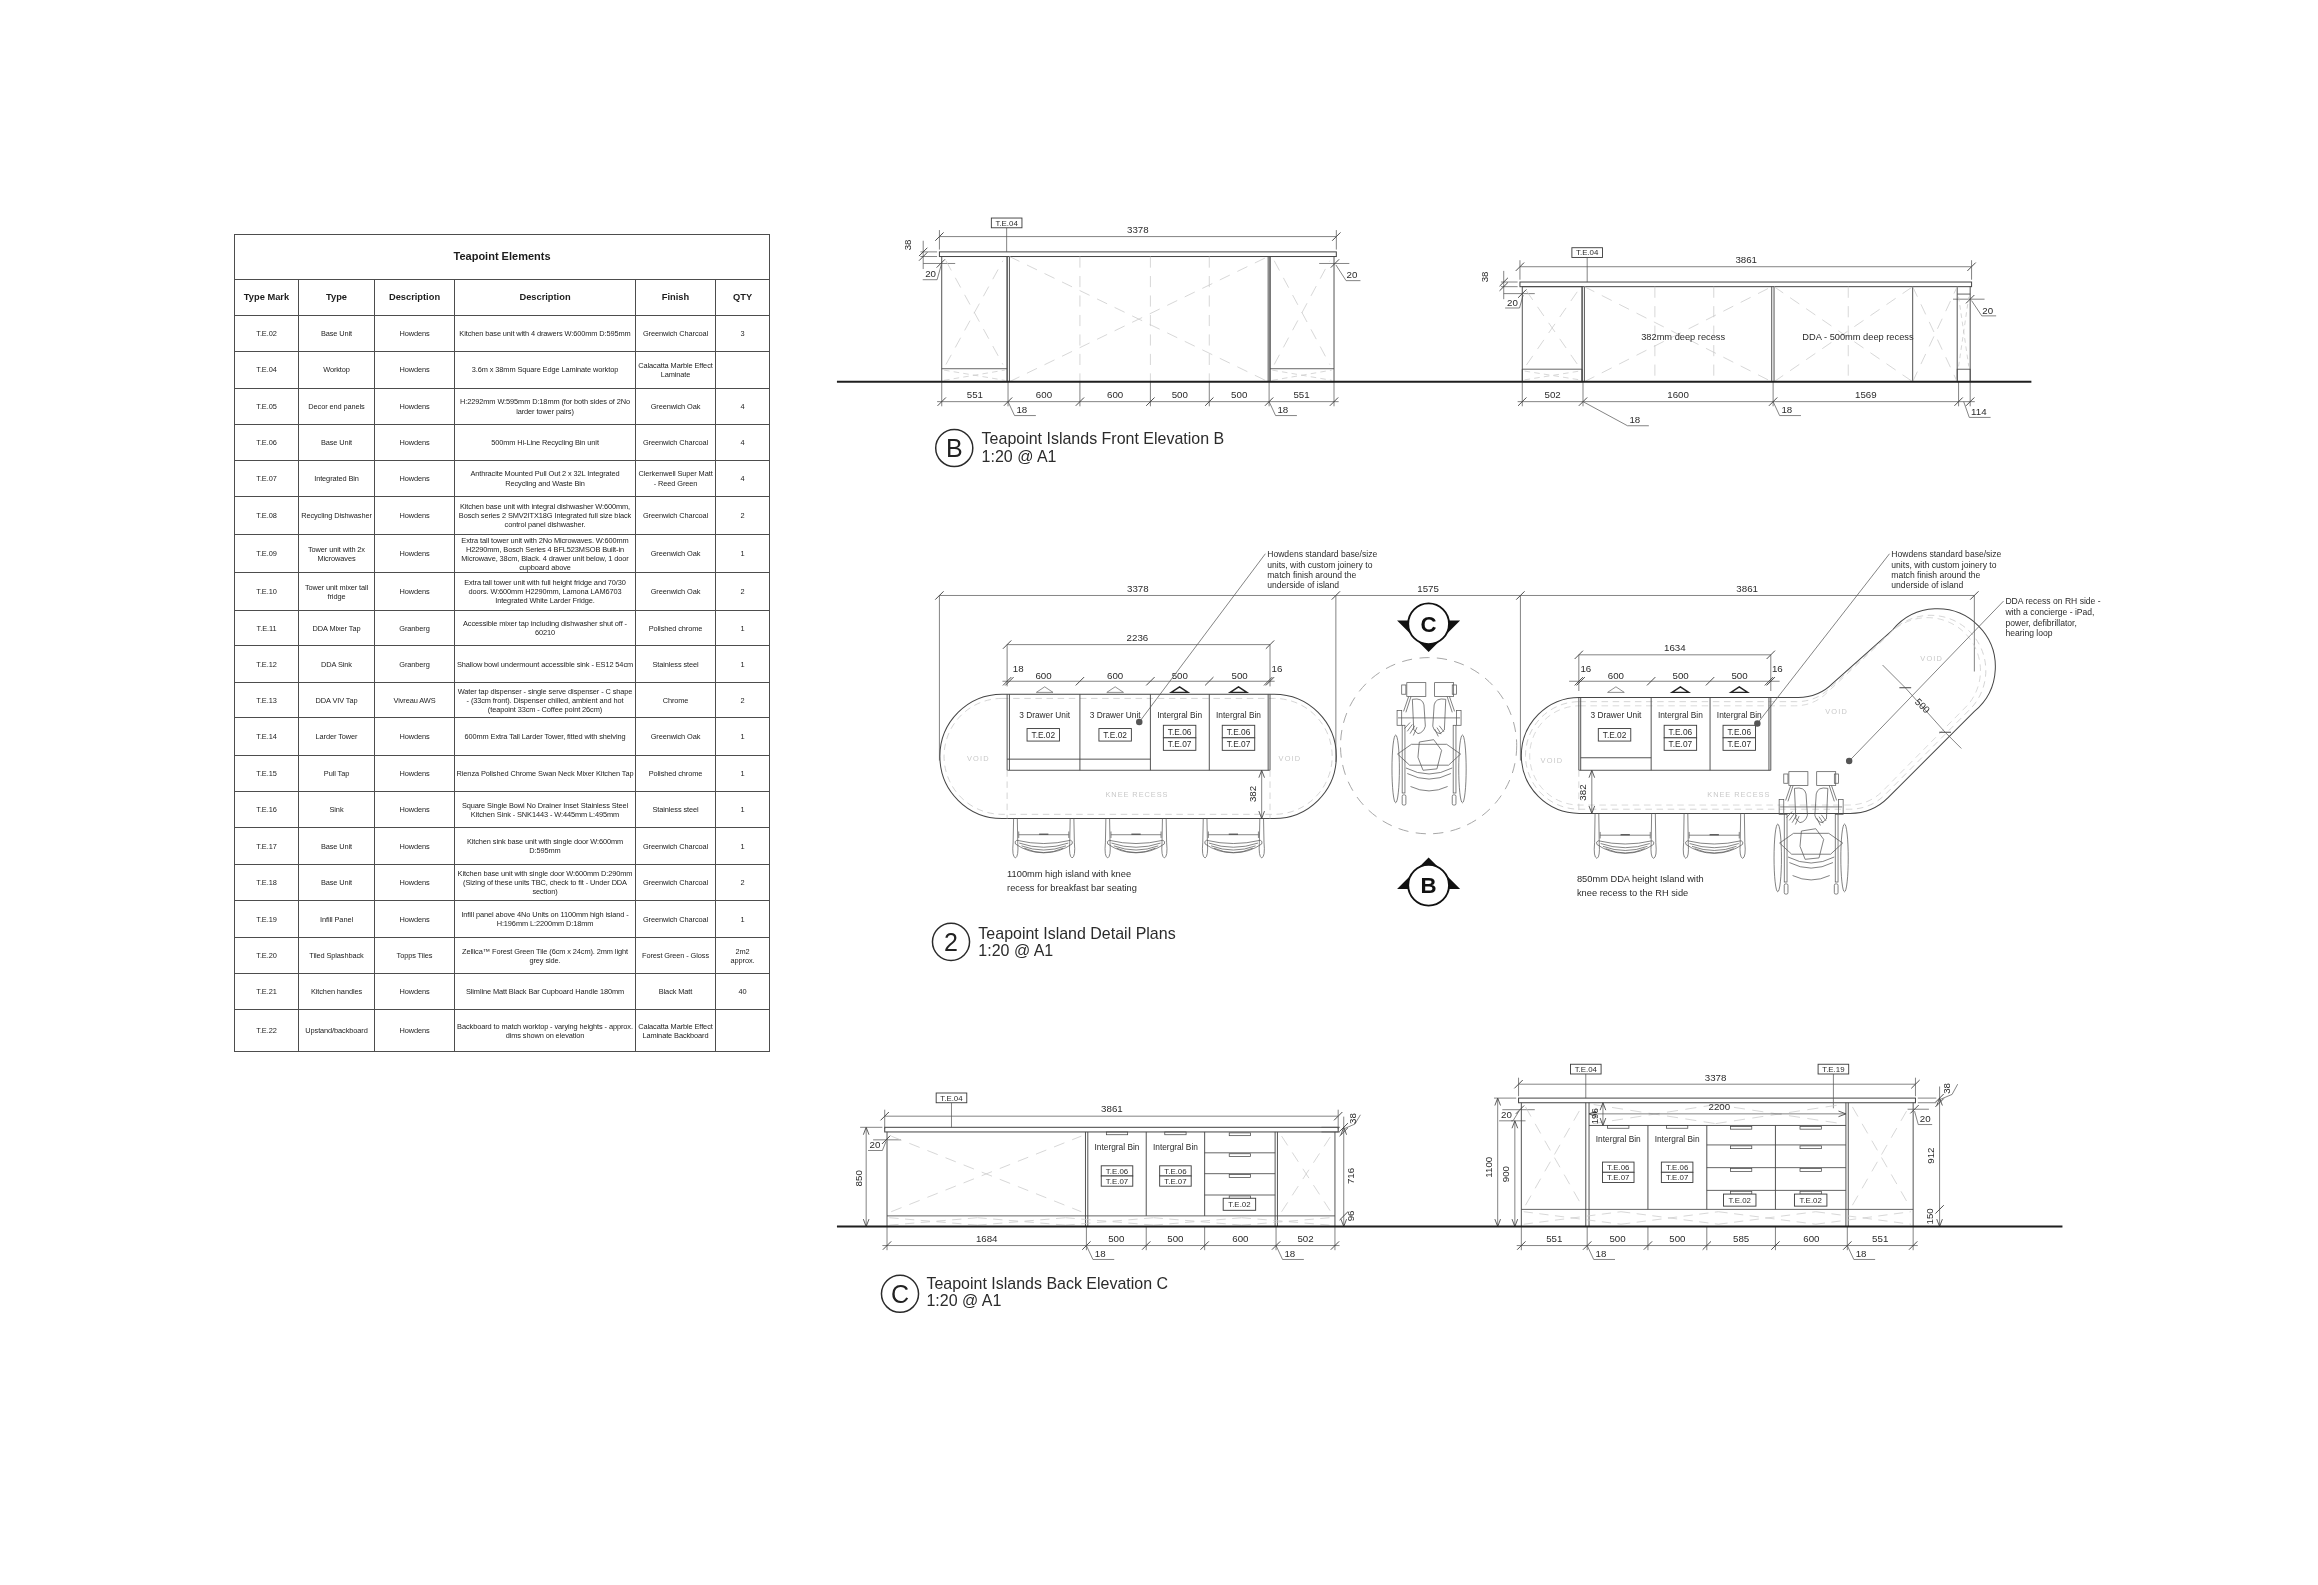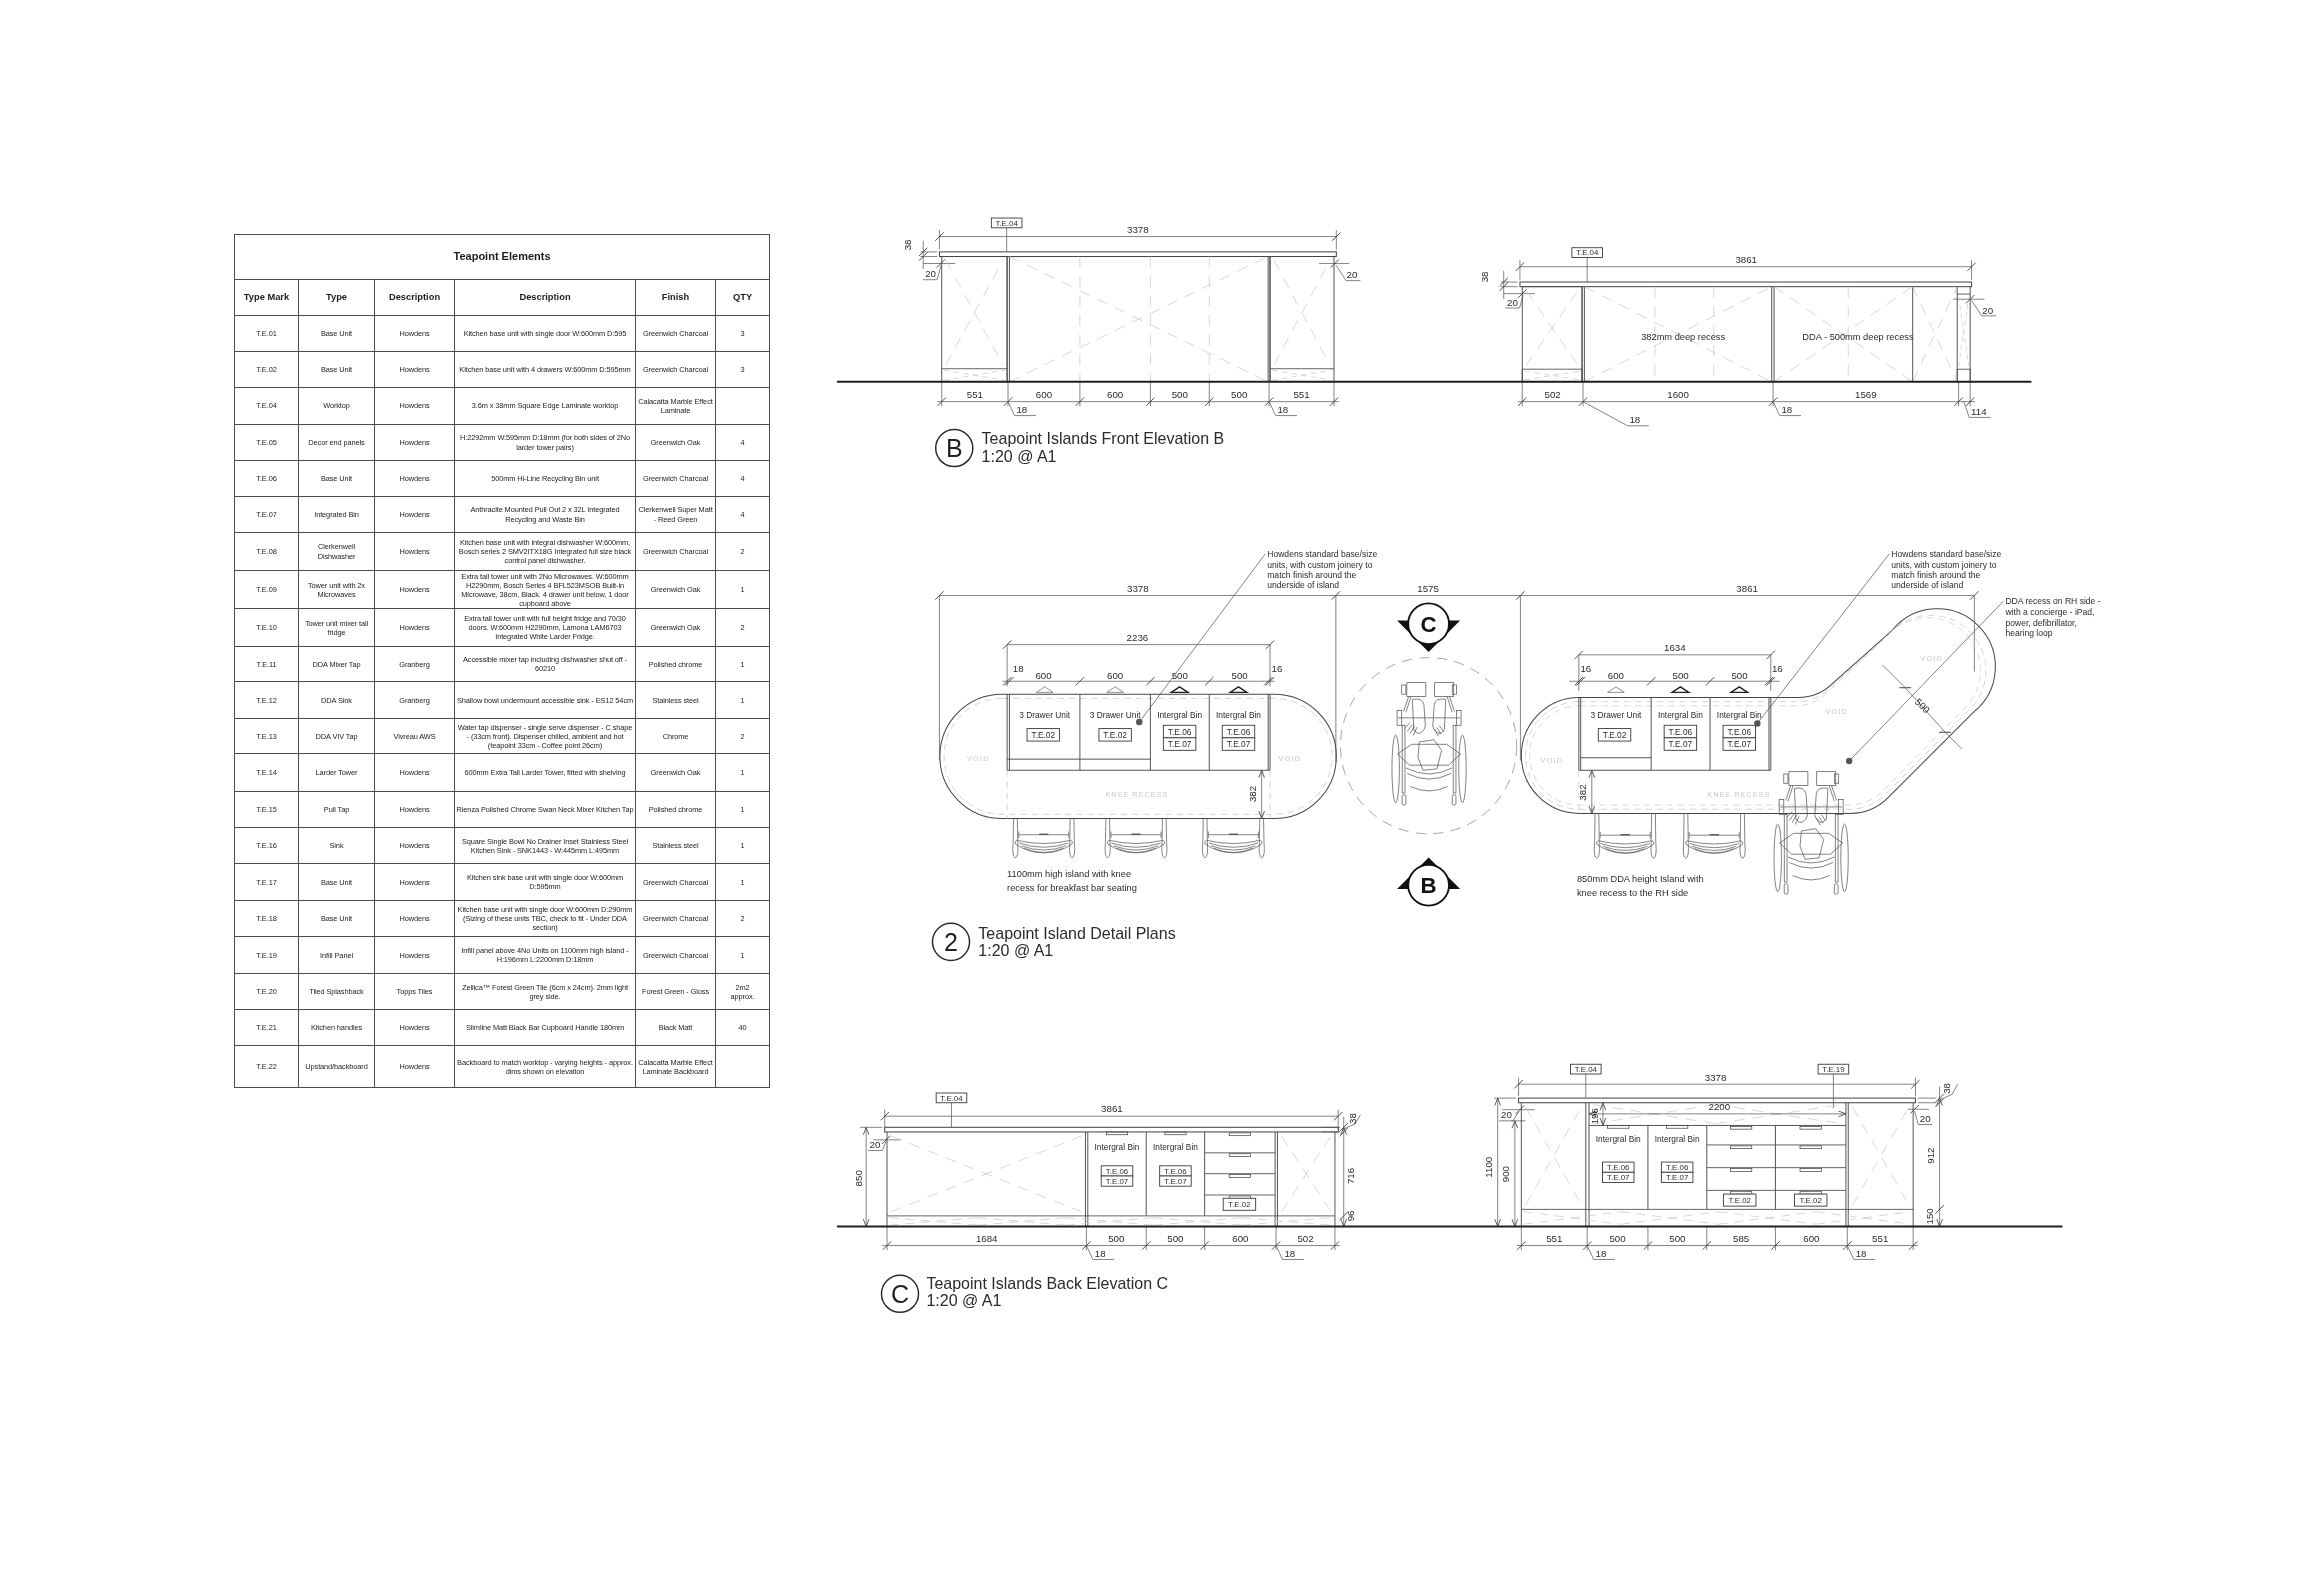--- a/index.html
+++ b/index.html
@@ -27,28 +27,20 @@
       </tr>
 <tr class="hd" style="height:36px">
         <td>Type Mark</td>
         <td>Type</td>
         <td>Description</td>
         <td>Description</td>
         <td>Finish</td>
         <td>QTY</td>
       </tr>
 <tr style="height:36px">
-        <td>T.E.01</td>
-        <td>Base Unit</td>
-        <td>Howdens</td>
-        <td class="ds">Kitchen base unit with single door W:600mm D:595</td>
-        <td>Greenwich Charcoal</td>
-        <td>3</td>
-      </tr>
-<tr style="height:36px">
         <td>T.E.02</td>
         <td>Base Unit</td>
         <td>Howdens</td>
         <td class="ds">Kitchen base unit with 4 drawers W:600mm D:595mm</td>
         <td>Greenwich Charcoal</td>
         <td>3</td>
       </tr>
 <tr style="height:37px">
         <td>T.E.04</td>
         <td>Worktop</td>
@@ -76,21 +68,21 @@
 <tr style="height:36px">
         <td>T.E.07</td>
         <td>Integrated Bin</td>
         <td>Howdens</td>
         <td class="ds">Anthracite Mounted Pull Out 2 x 32L Integrated Recycling and Waste Bin</td>
         <td>Clerkenwell Super Matt - Reed Green</td>
         <td>4</td>
       </tr>
 <tr style="height:38px">
         <td>T.E.08</td>
-        <td>Clerkenwell Dishwasher</td>
+        <td>Recycling Dishwasher</td>
         <td>Howdens</td>
         <td class="ds">Kitchen base unit with integral dishwasher W:600mm, Bosch series 2 SMV2ITX18G Integrated full size black control panel dishwasher.</td>
         <td>Greenwich Charcoal</td>
         <td>2</td>
       </tr>
 <tr style="height:38px">
         <td>T.E.09</td>
         <td>Tower unit with 2x Microwaves</td>
         <td>Howdens</td>
         <td class="ds">Extra tall tower unit with 2No Microwaves. W:600mm H2290mm, Bosch Series 4 BFL523MSOB Built-in Microwave, 38cm, Black. 4 drawer unit below, 1 door cupboard above</td>

